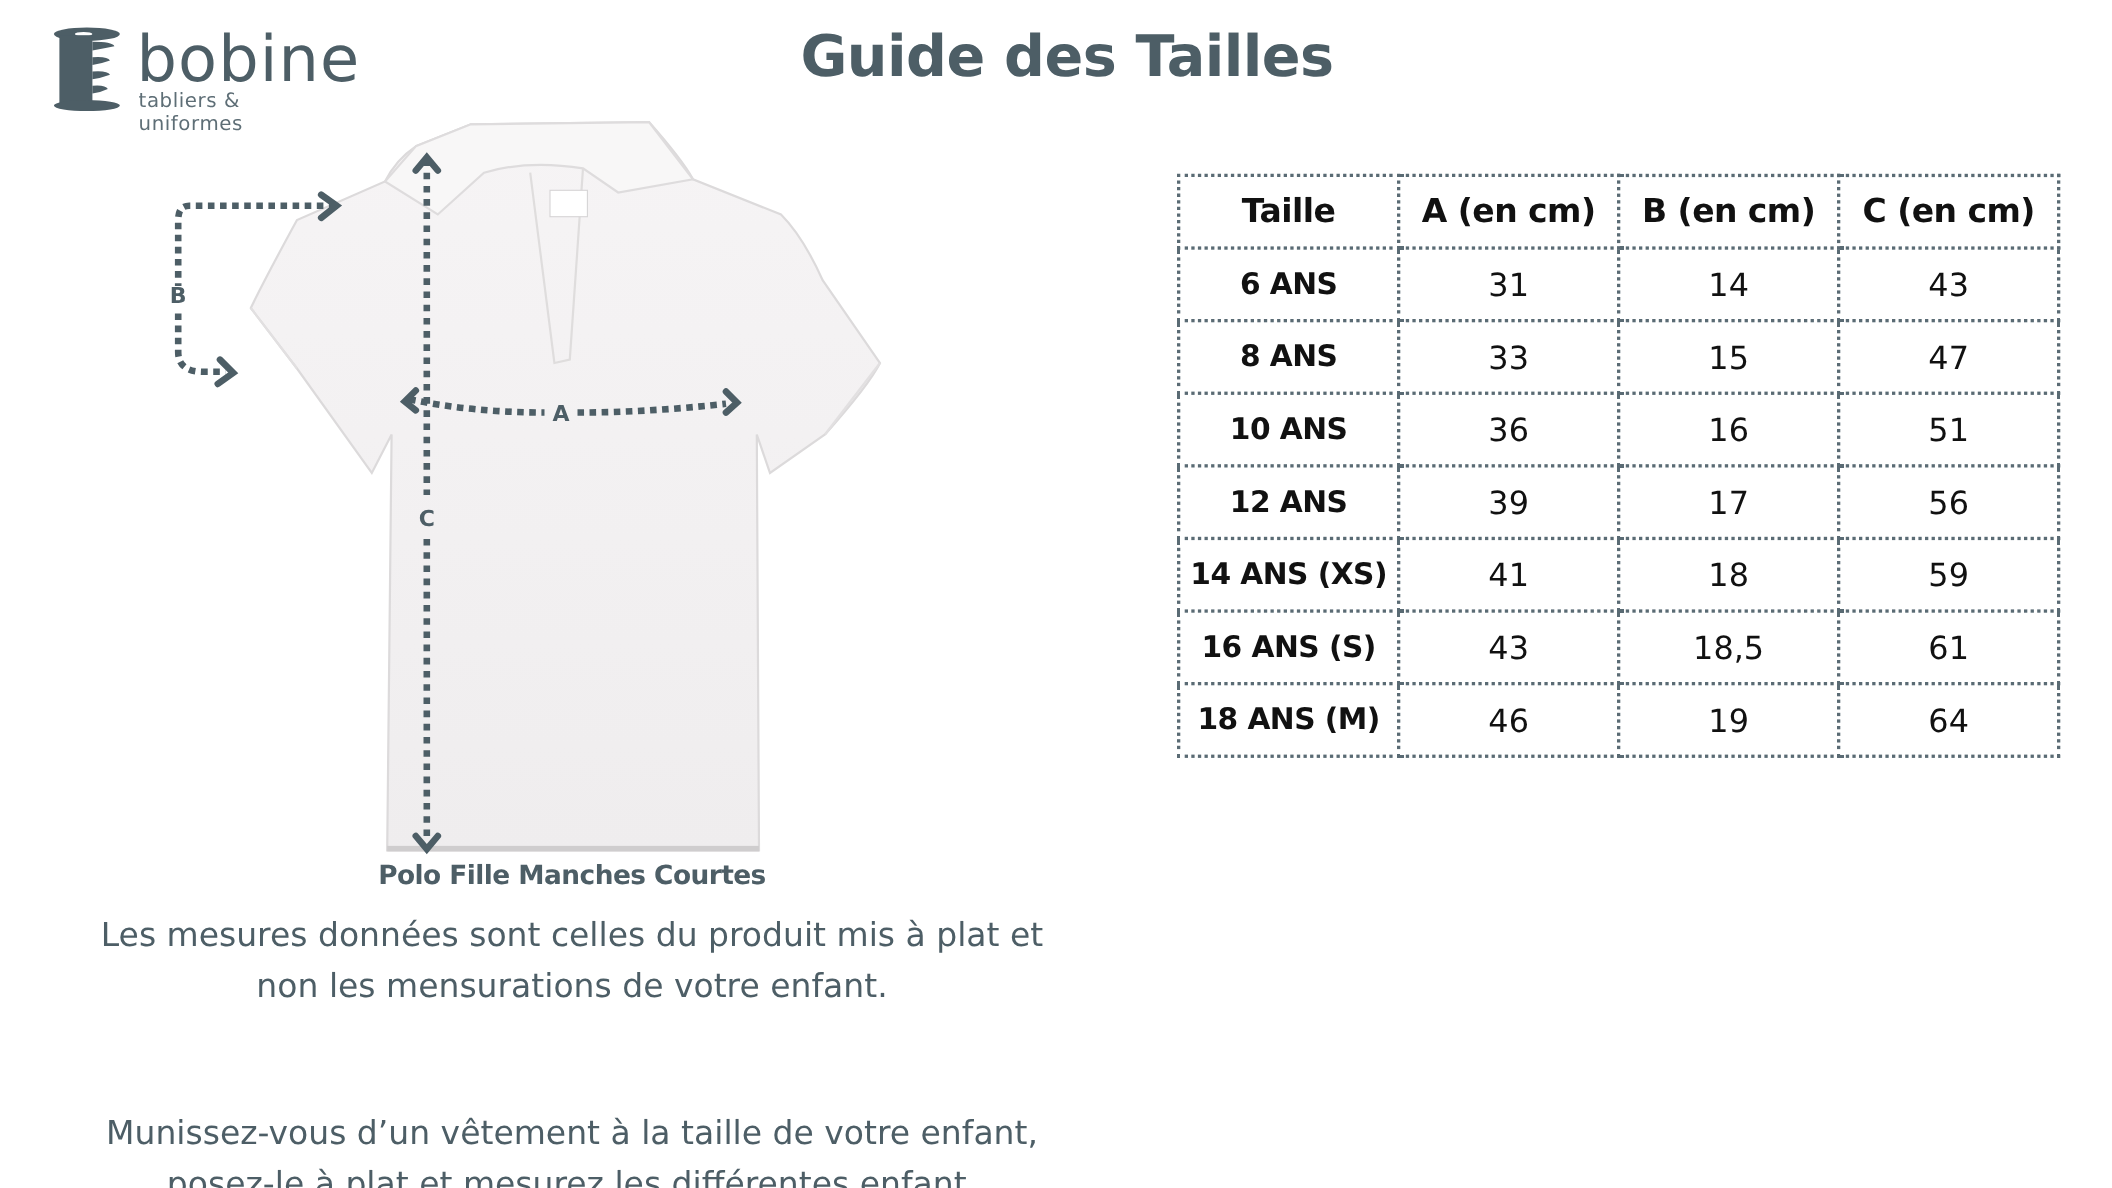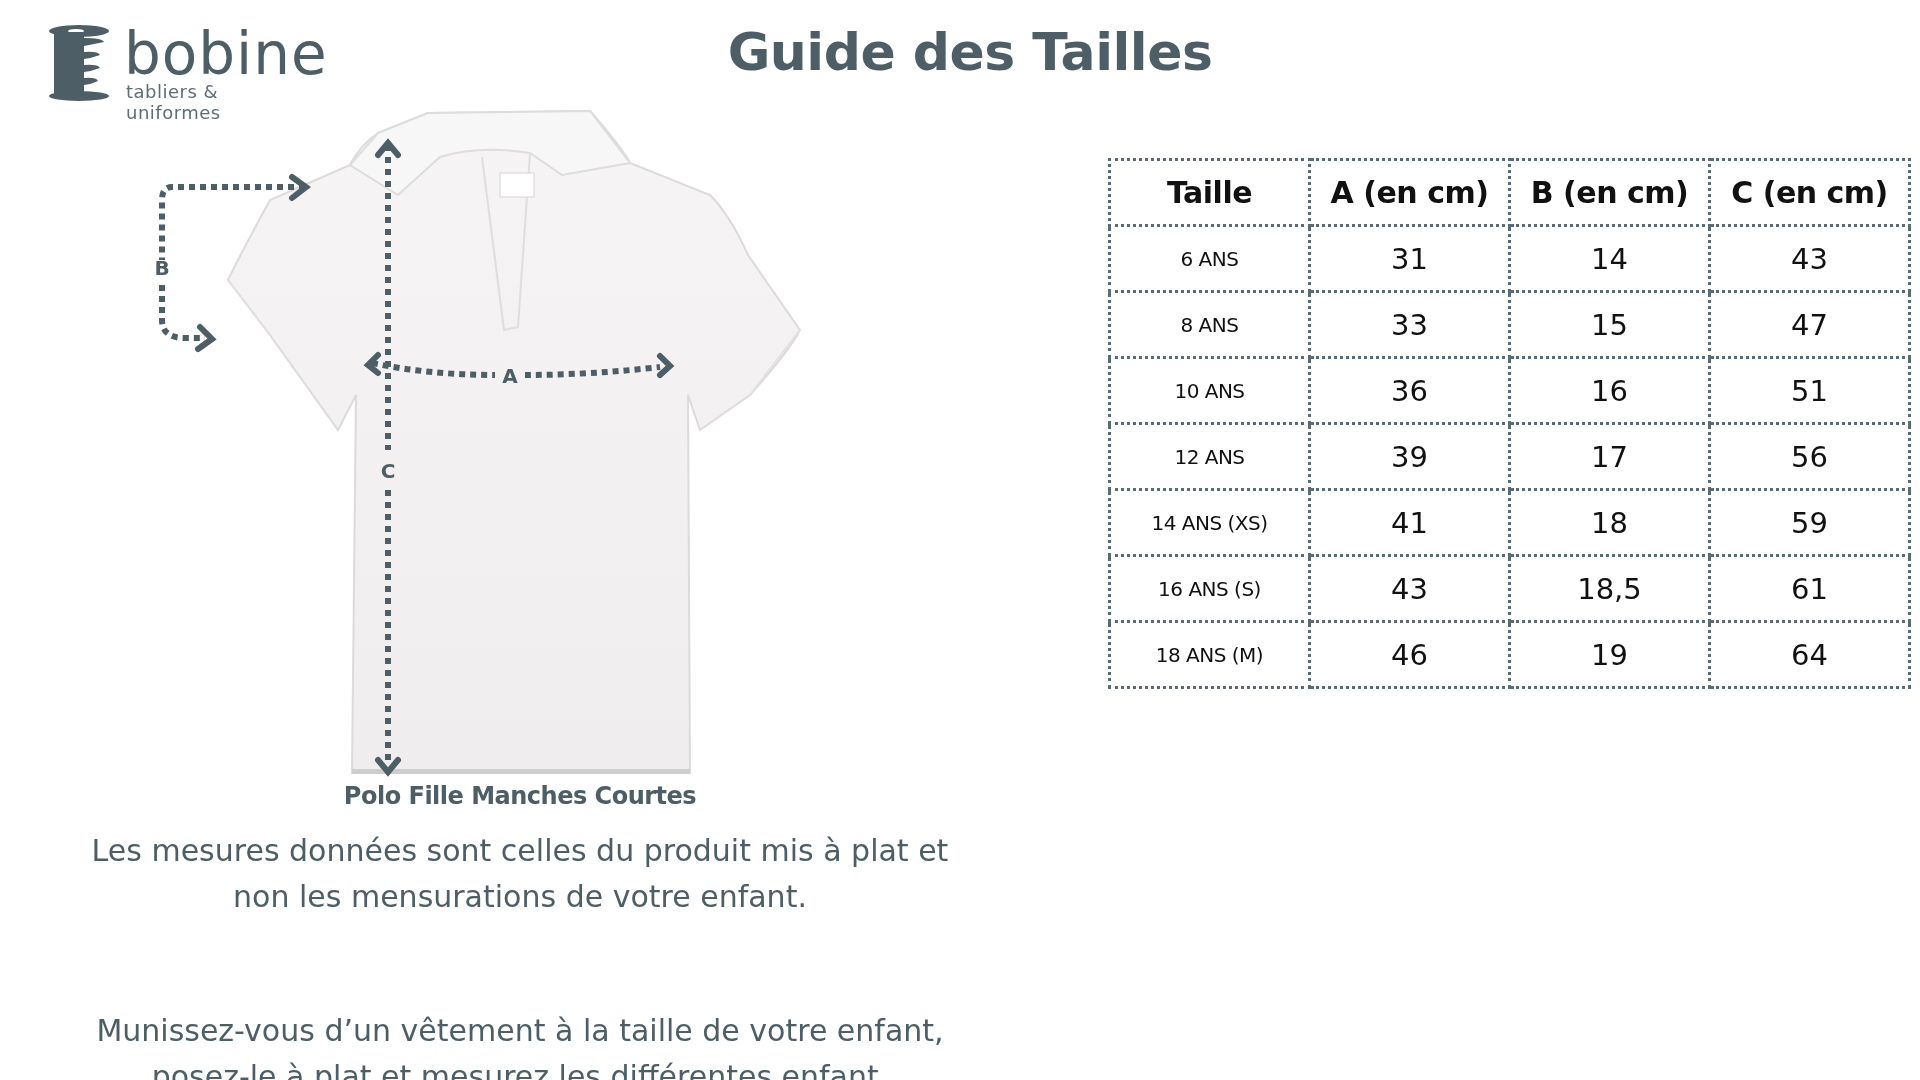--- a/index.html
+++ b/index.html
@@ -21,29 +21,28 @@
   }
   .desc {
     position:absolute; left:0; width:1040px; text-align:center;
     font-size:30px; color:#4d5e66; line-height:46px;
   }
   .desc1 { top:828px; }
   .desc2 { top:1008px; }
   table.sizes {
     position:absolute; left:1070px; top:158px; border-collapse:collapse;
     font-family:"DejaVu Sans", sans-serif;
-    margin-left:38px;
   }
   table.sizes td, table.sizes th {
     border:3px dotted #5a6b74; width:197px; height:63px; text-align:center; padding:0;
     color:#111;
   }
   table.sizes th { font-weight:bold; font-size:30px; letter-spacing:-0.5px; }
   table.sizes td { font-size:29px; }
-  table.sizes td.size-label { font-weight:normal; font-size:20px; letter-spacing:-0.5px; }
+  table.sizes td.size-label { font-weight:bold; font-size:27px; letter-spacing:-0.5px; }
 </style>
 </head>
 <body>
 
 <div class="logo">
   <svg width="66" height="78" viewBox="0 0 66 78" style="position:absolute;left:0;top:2px;">
     <ellipse cx="33" cy="7" rx="30" ry="6" fill="#4d5e66"></ellipse>
     <ellipse cx="30" cy="7" rx="8" ry="2" fill="#ffffff"></ellipse>
     <rect x="8" y="8" width="30" height="62" fill="#4d5e66"></rect>
     <path d="M38 14 Q56 14 58 18 Q48 20 38 22 Z" fill="#4d5e66"></path>

